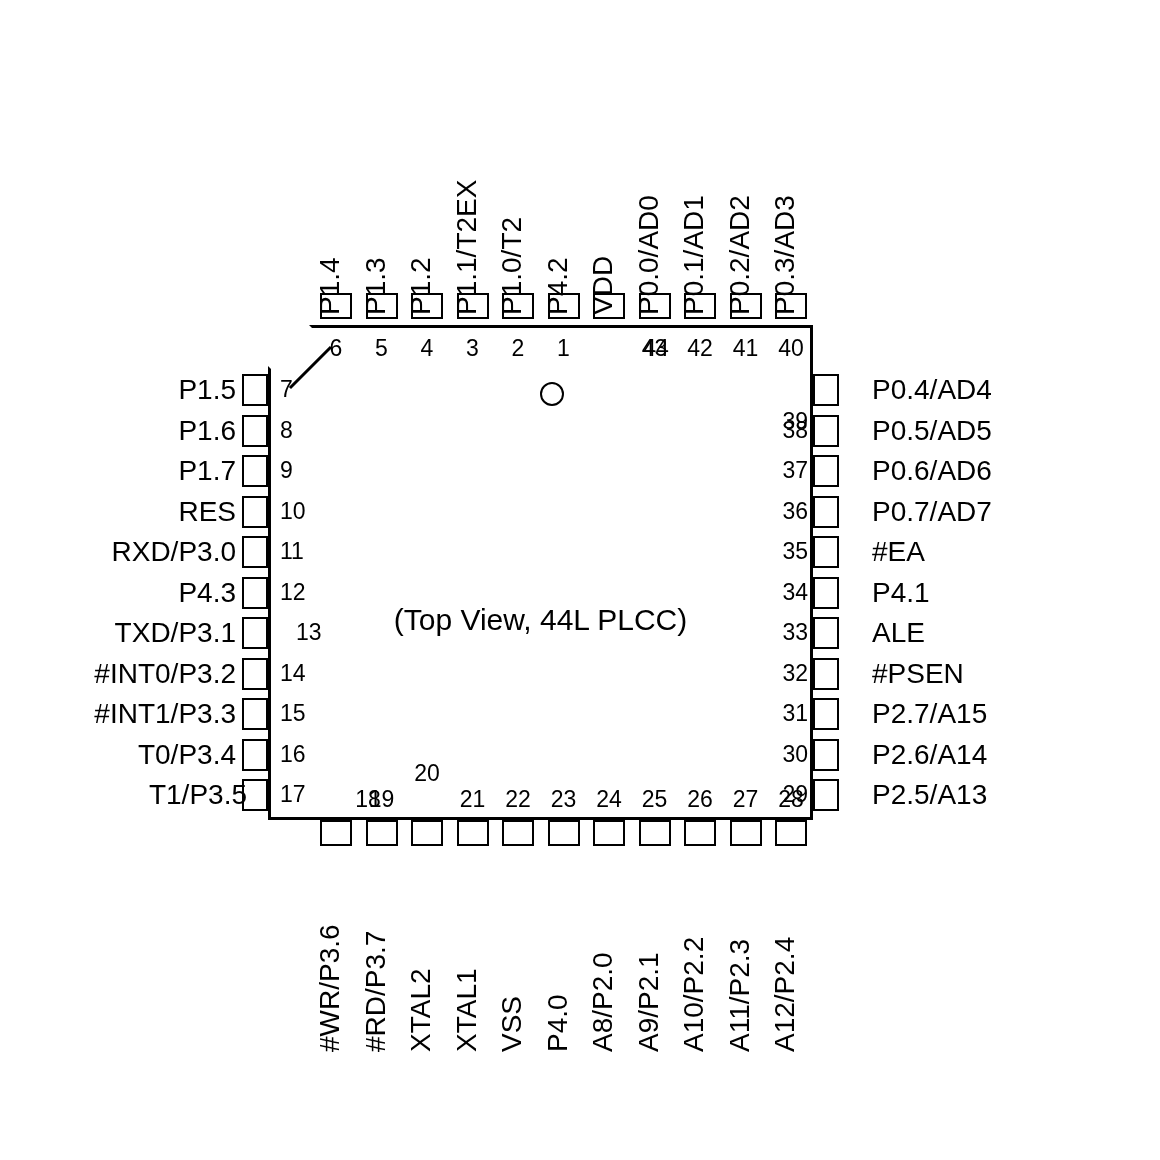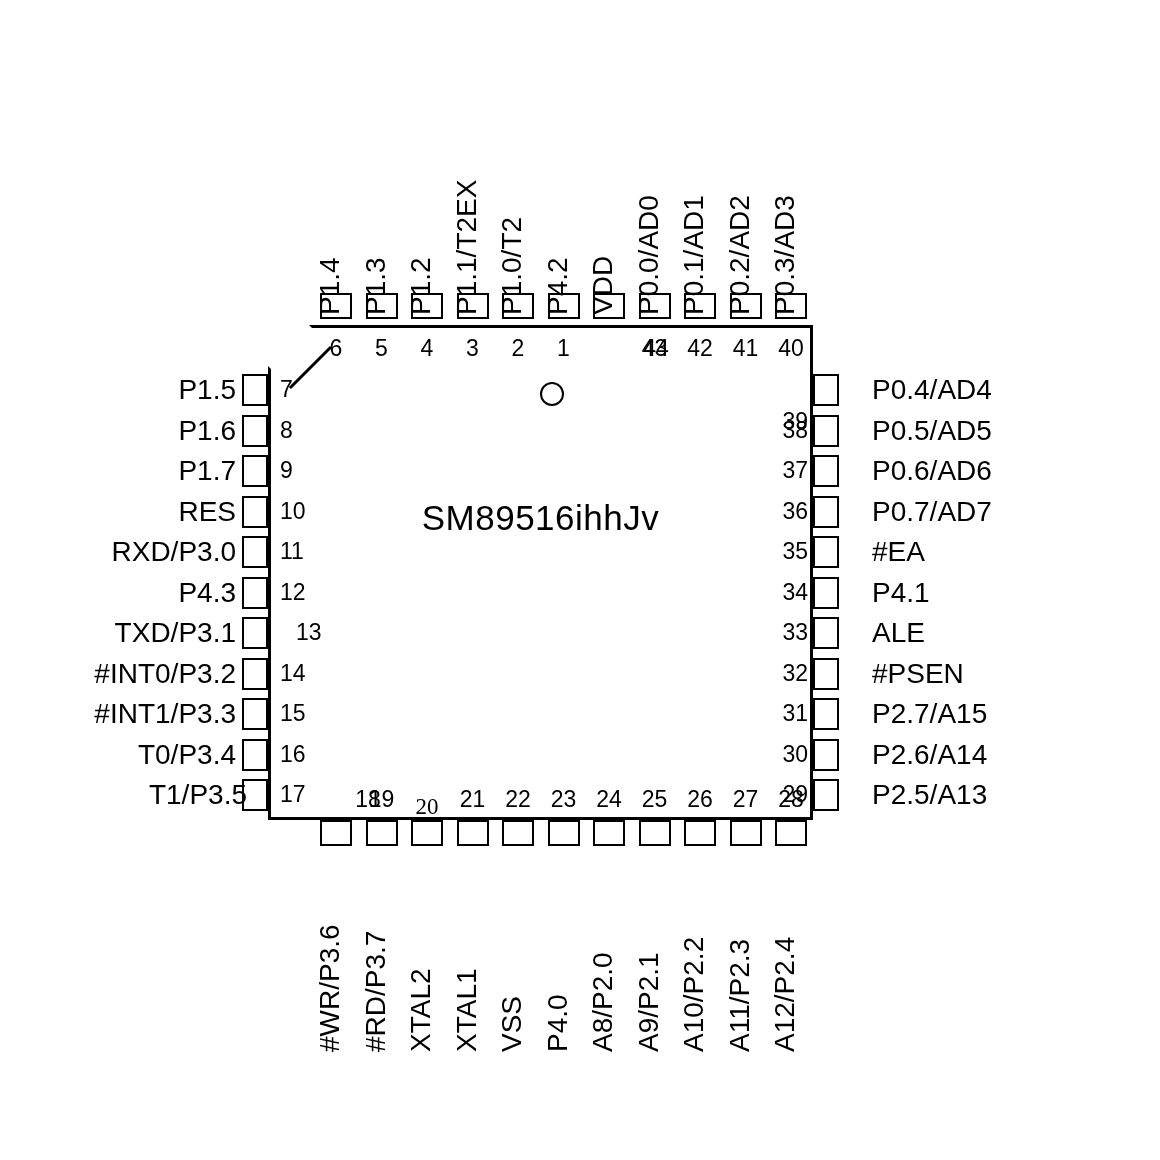--- a/index.html
+++ b/index.html
@@ -122,21 +122,21 @@
 </head>
 <body>
 
 <div id="stage">
 
   <div id="chip-body"></div>
   <div id="chip-chamfer"></div>
   <div id="chip-chamfer-mask"></div>
   <div id="pin1-dot"></div>
 
-  <div id="chip-label">SM89516ihhJv</div>
+  <div id="chip-sublabel">(Top View, 44L PLCC)</div>
 
   <div id="pins-layer">
       <div class="pad pad-h" style="left: 320px; top: 293px;"></div>
       <div class="num" style="left: 316px; top: 335px;">6</div>
       <div class="lbl-vert" style="left: 346px; top: 283px;">P1.4</div>
       <div class="pad pad-h" style="left: 365.5px; top: 293px;"></div>
       <div class="num" style="left: 361.5px; top: 335px;">5</div>
       <div class="lbl-vert" style="left: 391.5px; top: 283px;">P1.3</div>
       <div class="pad pad-h" style="left: 411px; top: 293px;"></div>
       <div class="num" style="left: 407px; top: 335px;">4</div>
@@ -165,21 +165,21 @@
       <div class="pad pad-h" style="left: 775px; top: 293px;"></div>
       <div class="num" style="left: 771px; top: 335px;">40</div>
       <div class="lbl-vert" style="left: 801px; top: 283px;">P0.3/AD3</div>
       <div class="pad pad-h" style="left: 320px; top: 820px;"></div>
       <div class="num" style="left: 316px; top: 786px; margin-left: 32px;">18</div>
       <div class="lbl-vert" style="left: 346px; top: 1020px;">#WR/P3.6</div>
       <div class="pad pad-h" style="left: 365.5px; top: 820px;"></div>
       <div class="num" style="left: 361.5px; top: 786px;">19</div>
       <div class="lbl-vert" style="left: 391.5px; top: 1020px;">#RD/P3.7</div>
       <div class="pad pad-h" style="left: 411px; top: 820px;"></div>
-      <div class="num" style="left: 407px; top: 794px; font-family: Liberation Serif, serif;">20</div>
+      <div class="num" style="left: 407px; top: 760px;">20</div>
       <div class="lbl-vert" style="left: 437px; top: 1020px;">XTAL2</div>
       <div class="pad pad-h" style="left: 456.5px; top: 820px;"></div>
       <div class="num" style="left: 452.5px; top: 786px;">21</div>
       <div class="lbl-vert" style="left: 482.5px; top: 1020px;">XTAL1</div>
       <div class="pad pad-h" style="left: 502px; top: 820px;"></div>
       <div class="num" style="left: 498px; top: 786px;">22</div>
       <div class="lbl-vert" style="left: 528px; top: 1020px;">VSS</div>
       <div class="pad pad-h" style="left: 547.5px; top: 820px;"></div>
       <div class="num" style="left: 543.5px; top: 786px;">23</div>
       <div class="lbl-vert" style="left: 573.5px; top: 1020px;">P4.0</div>

